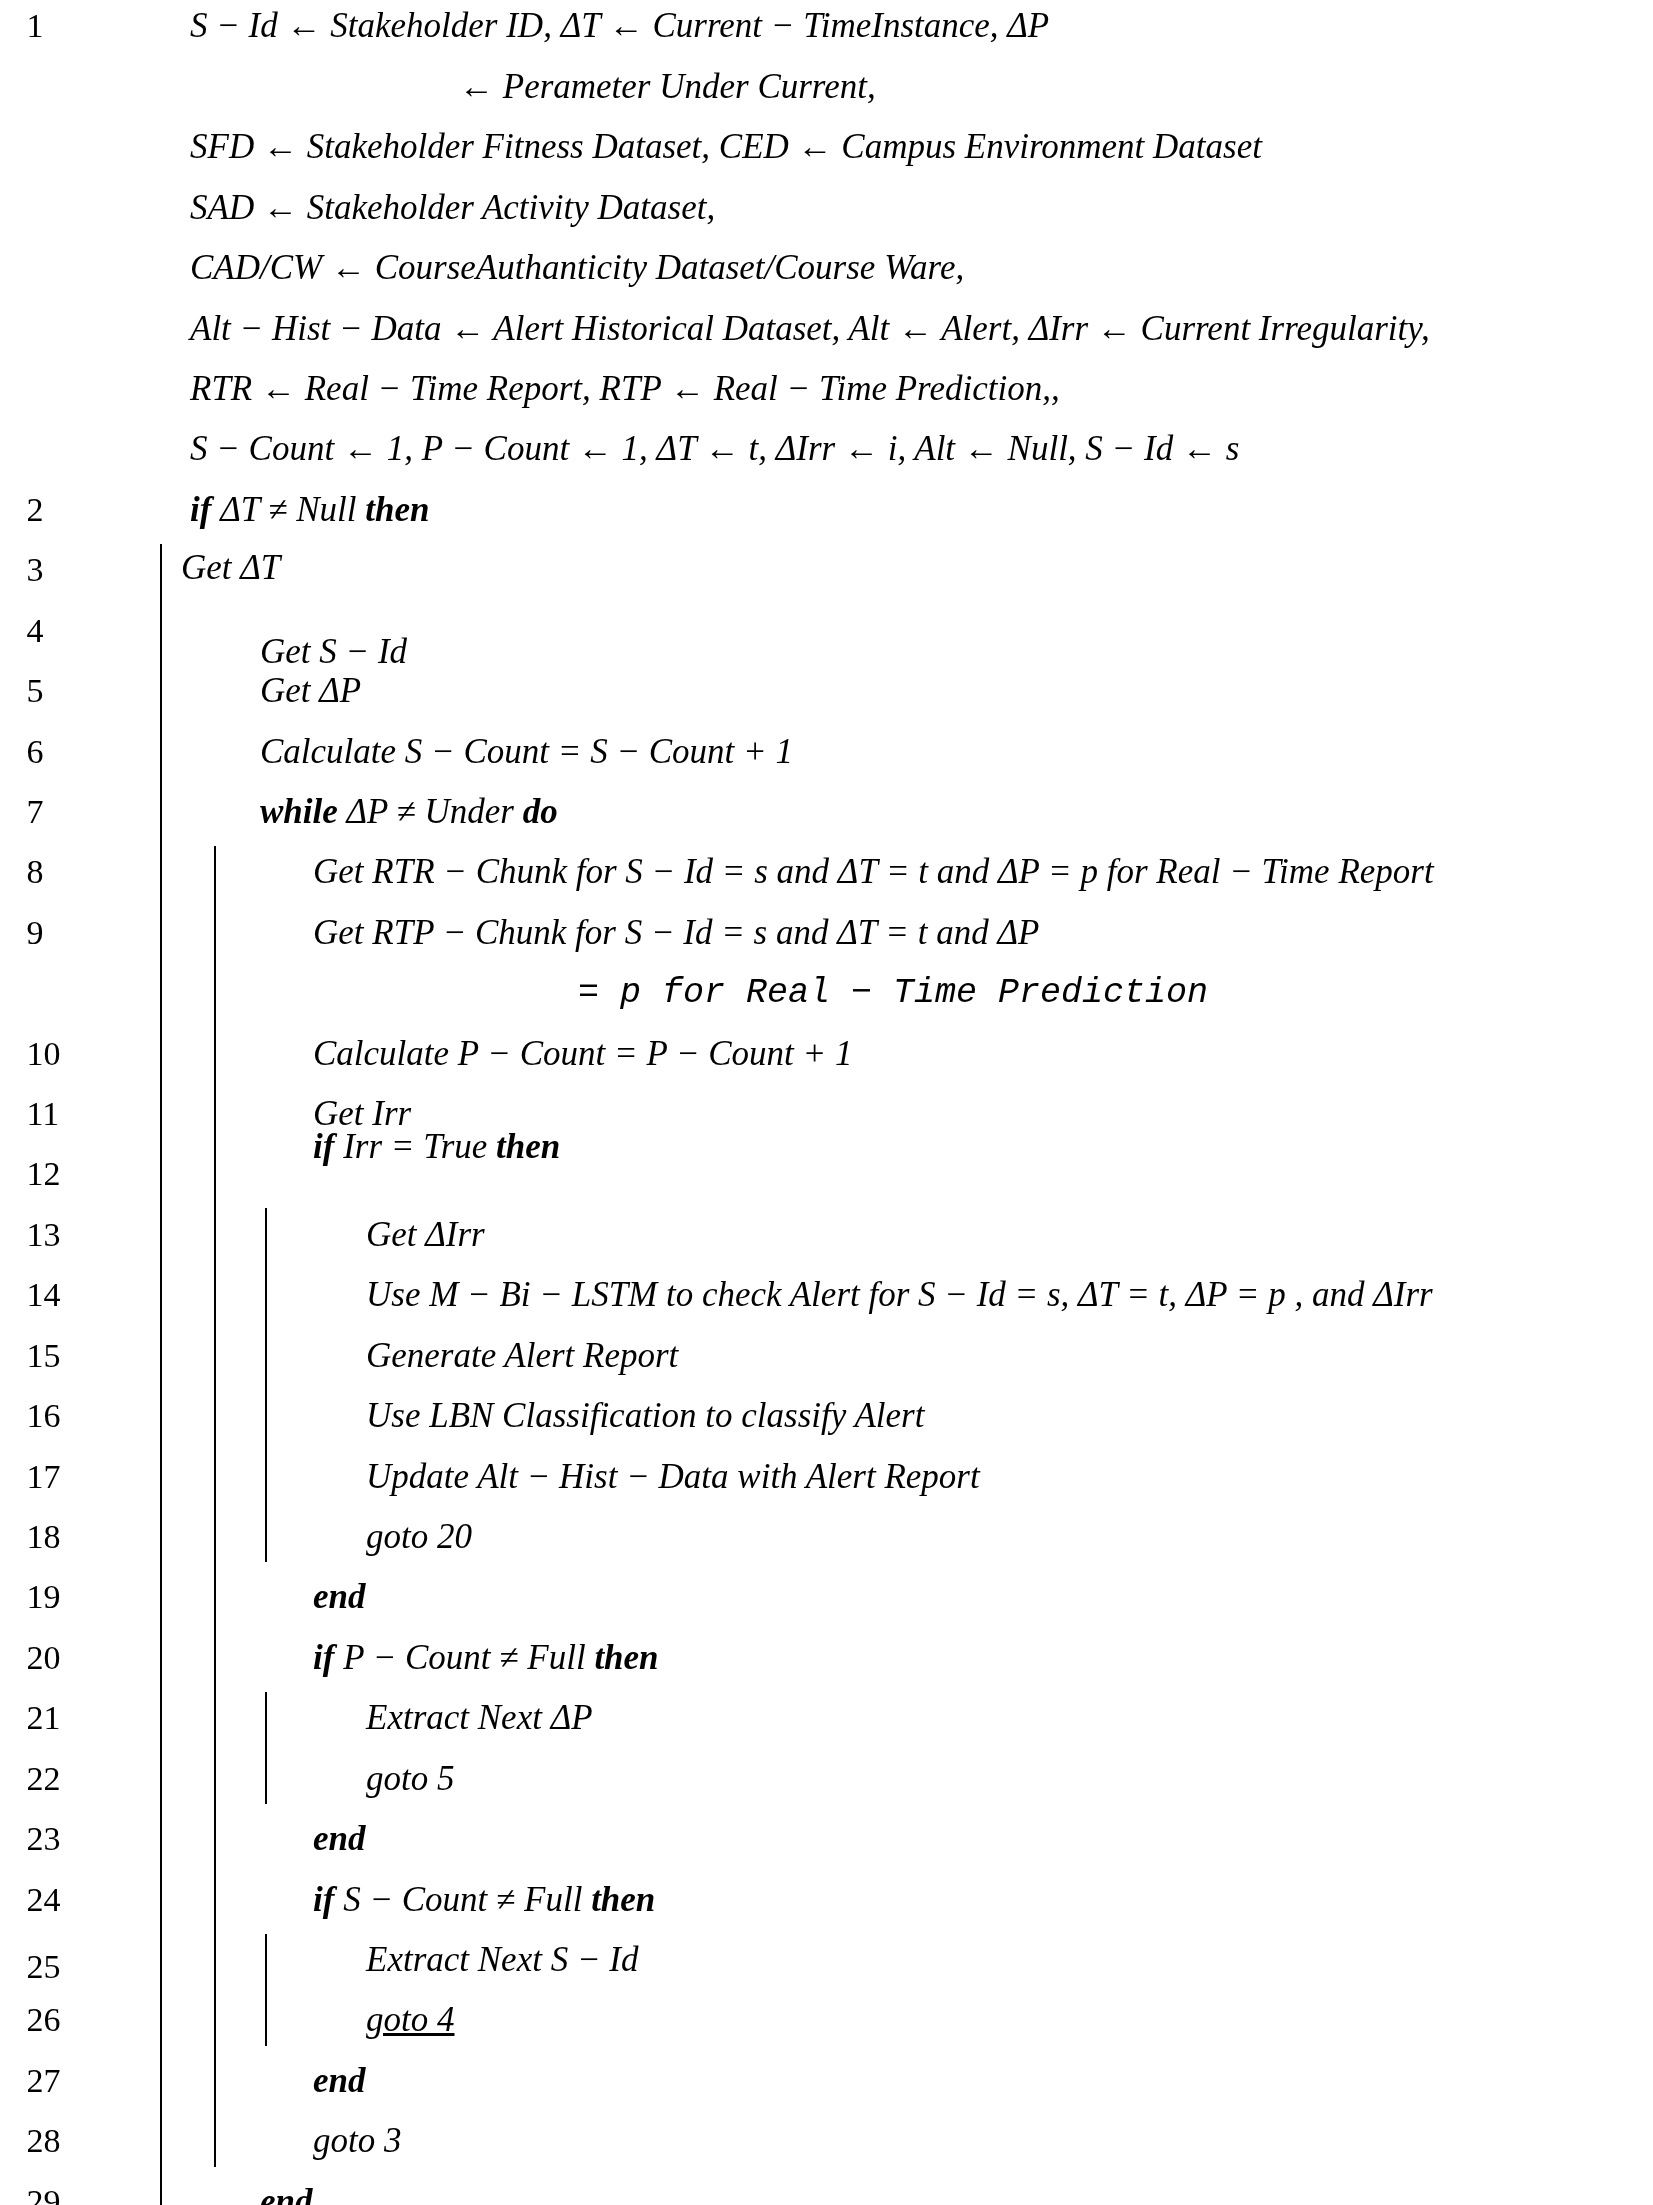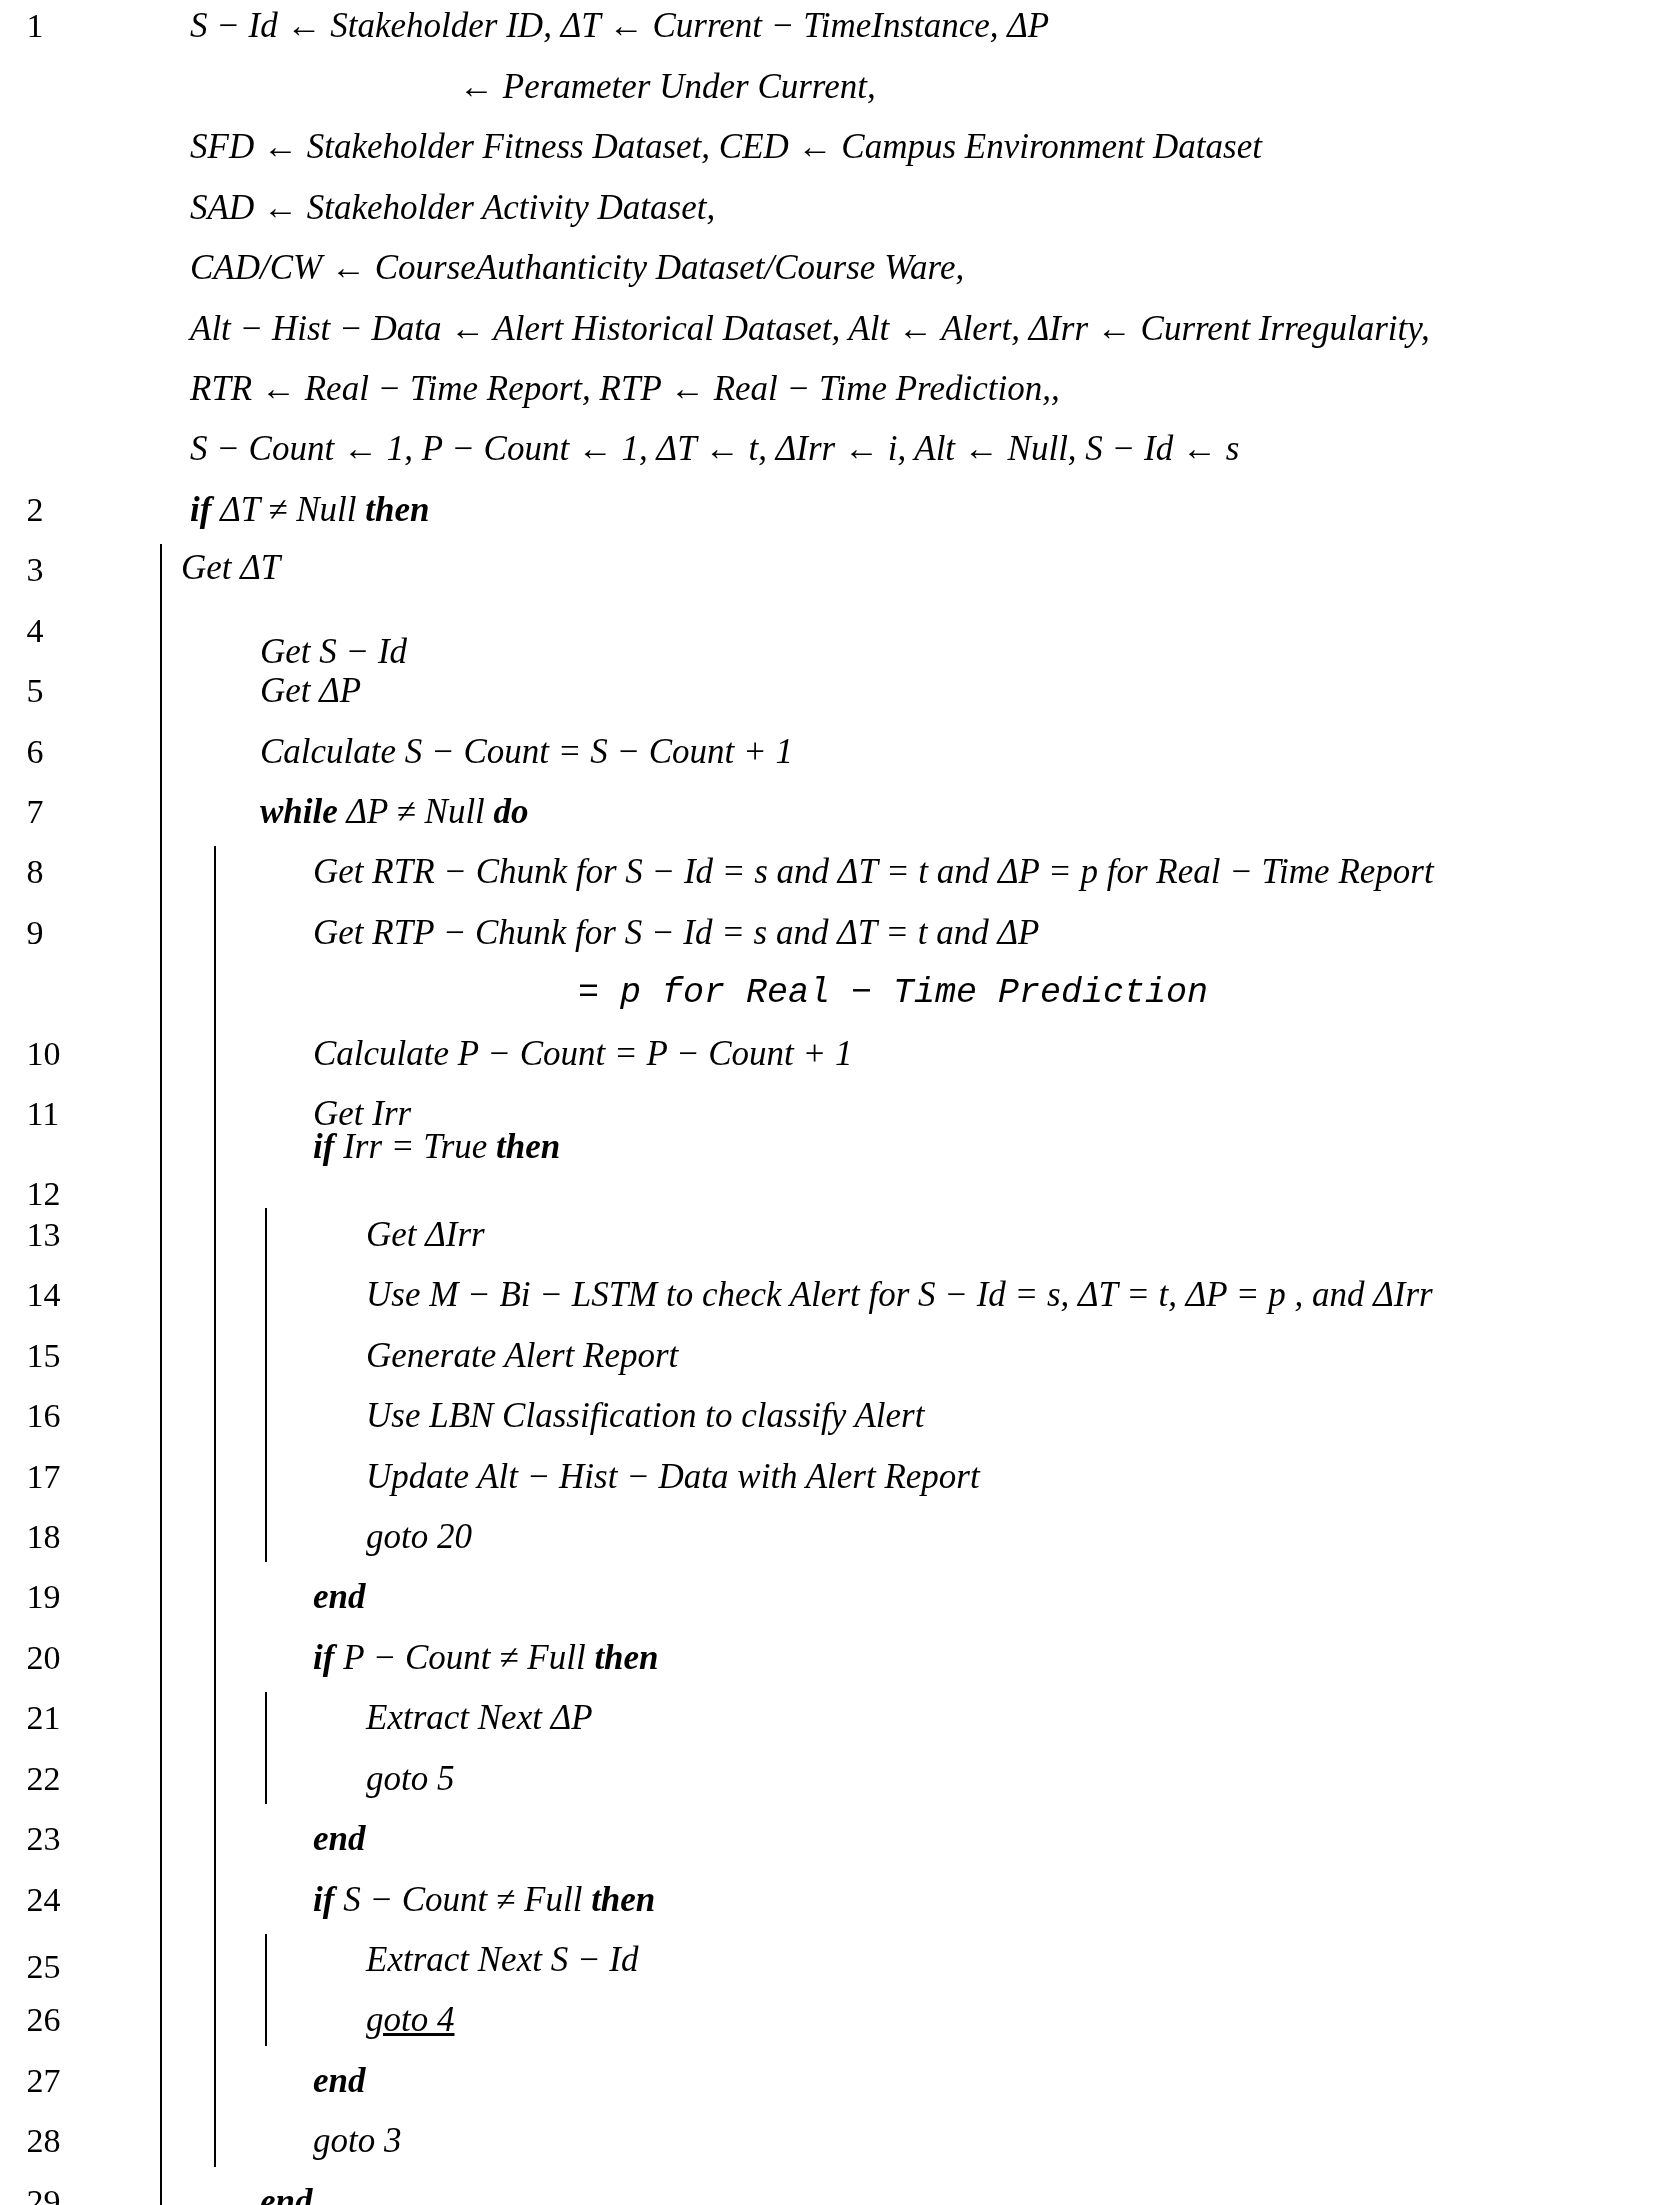--- a/index.html
+++ b/index.html
@@ -29,31 +29,31 @@
     <div class="tx" style="left: 190px; top: 488px;"><b>if</b><span> ΔT ≠ Null </span><b>then</b></div>
     <div class="ln" style="top: 548px;">3</div>
     <div class="tx" style="left: 181px; top: 528px; margin-top: 18px;"><span>Get ΔT</span></div>
     <div class="ln" style="top: 609px;">4</div>
     <div class="tx" style="left: 260px; top: 609px; margin-top: 21px;"><span>Get S − Id</span></div>
     <div class="ln" style="top: 669px;">5</div>
     <div class="tx" style="left: 260px; top: 669px;"><span>Get ΔP</span></div>
     <div class="ln" style="top: 730px;">6</div>
     <div class="tx" style="left: 260px; top: 730px;"><span>Calculate S − Count = S − Count + 1</span></div>
     <div class="ln" style="top: 790px;">7</div>
-    <div class="tx" style="left: 260px; top: 790px;"><b>while</b><span> ΔP ≠ Null </span><b>do</b></div>
+    <div class="tx" style="left: 260px; top: 790px;"><b>while</b><span> ΔP ≠ Under </span><b>do</b></div>
     <div class="ln" style="top: 850px;">8</div>
     <div class="tx" style="left: 313px; top: 850px;"><span>Get RTR − Chunk for S − Id = s and ΔT = t and ΔP = p for Real − Time Report</span></div>
     <div class="ln" style="top: 911px;">9</div>
     <div class="tx" style="left: 313px; top: 911px;"><span>Get RTP − Chunk for S − Id = s and ΔT = t and ΔP</span></div>
     <div class="tx" style="left: 578px; top: 971px; font-family: Liberation Mono, monospace;"><span>= p for Real − Time Prediction</span></div>
     <div class="ln" style="top: 1032px;">10</div>
     <div class="tx" style="left: 313px; top: 1032px;"><span>Calculate P − Count = P − Count + 1</span></div>
     <div class="ln" style="top: 1092px;">11</div>
     <div class="tx" style="left: 313px; top: 1092px;"><span>Get Irr</span></div>
-    <div class="ln" style="top: 1152px; margin-top: 20px;">12</div>
+    <div class="ln" style="top: 1152px;">12</div>
     <div class="tx" style="left: 313px; top: 1125px;"><b>if</b><span> Irr = True </span><b>then</b></div>
     <div class="ln" style="top: 1213px;">13</div>
     <div class="tx" style="left: 366px; top: 1213px;"><span>Get ΔIrr</span></div>
     <div class="ln" style="top: 1273px;">14</div>
     <div class="tx" style="left: 366px; top: 1273px;"><span>Use M − Bi − LSTM to check Alert for S − Id = s, ΔT = t, ΔP = p , and ΔIrr</span></div>
     <div class="ln" style="top: 1334px;">15</div>
     <div class="tx" style="left: 366px; top: 1334px;"><span>Generate Alert Report</span></div>
     <div class="ln" style="top: 1394px;">16</div>
     <div class="tx" style="left: 366px; top: 1394px;"><span>Use LBN Classification to classify Alert</span></div>
     <div class="ln" style="top: 1455px;">17</div>

